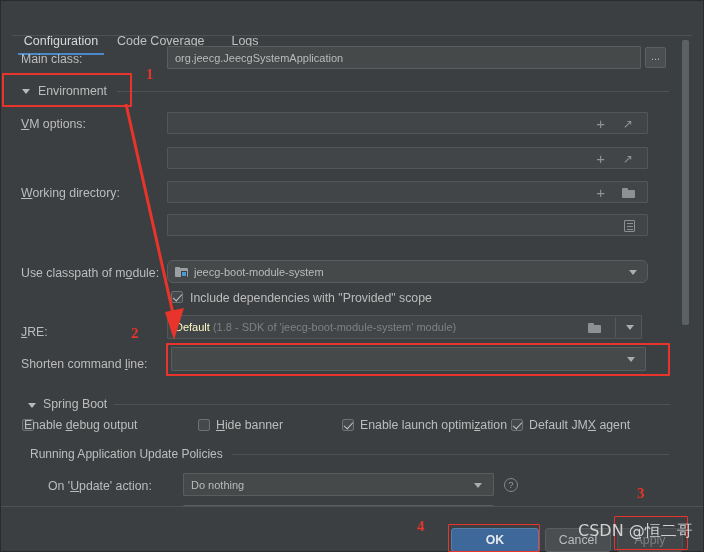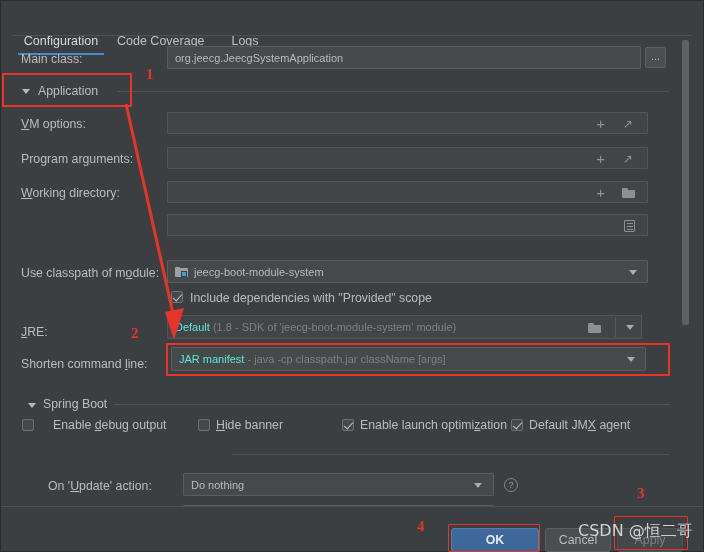--- a/index.html
+++ b/index.html
@@ -27,21 +27,21 @@
   
   .label{position:absolute;color:#bcbcbc;font-size:12.3px;white-space:nowrap;}
   .label u{text-decoration:underline;}
 
   .field{position:absolute;background:#45494a;border:1px solid #5a5d5e;
          box-sizing:border-box;border-radius:1px;}
   .field.disabledbg{background:#414547;border-color:#525657;}
   .field-text{position:absolute;left:7px;top:50%;transform:translateY(-50%);
          color:#bbbbbb;font-size:11px;white-space:nowrap;overflow:hidden;}
   .field-text .dim{color:#808080;}
-  .field-text .strong{color:#5eead4;}
+  .field-text .strong{color:#fef9c3;}
 
   .btn-sq{position:absolute;background:#4a4e50;border:1px solid #5c6063;
           box-sizing:border-box;border-radius:2px;color:#b0b0b0;
           text-align:center;font-size:11px;}
 
   
   .sect-arrow{position:absolute;width:0;height:0;
       border-left:4.5px solid transparent;border-right:4.5px solid transparent;
       border-top:5px solid #b9b9b9;}
   .sect-title{position:absolute;color:#bdbdbd;font-size:12.3px;white-space:nowrap;}
@@ -134,35 +134,32 @@
   <div class="tabline"></div>
 
   <div class="label" style="left:21px;top:52px;">Main class:</div>
   <div class="field" style="left:167px;top:46px;width:474px;height:23px;">
     <div class="field-text">org.jeecg.JeecgSystemApplication</div>
   </div>
   <div class="btn-sq" style="left:645px;top:47px;width:21px;height:21px;line-height:17px;">...</div>
 
   <div class="sect-arrow" style="left:22px;top:89px;"></div>
   <div class="sect-title" style="left:38px;top:84px;">
-    <span>Application</span>
+    <span>Environment</span>
   </div>
   <div class="sect-line" style="left:117px;top:91px;width:552px;"></div>
 
   <div class="label" style="left:21px;top:117px;">
     <u>V</u><span>M options:</span>
   </div>
   <div class="field disabledbg" style="left:167px;top:112px;width:481px;height:22px;">
     <span class="plus" style="right:42px;top:3px;">+</span>
     <span class="expand" style="right:14px;top:5px;">↗</span>
   </div>
 
-  <div class="label" style="left:21px;top:152px;">
-    <span>Program ar</span><u>g</u><span>uments:</span>
-  </div>
   <div class="field disabledbg" style="left:167px;top:147px;width:481px;height:22px;">
     <span class="plus" style="right:42px;top:3px;">+</span>
     <span class="expand" style="right:14px;top:5px;">↗</span>
   </div>
 
   <div class="label" style="left:21px;top:186px;">
     <u>W</u><span>orking directory:</span>
   </div>
   <div class="field disabledbg" style="left:167px;top:181px;width:481px;height:22px;">
     <span class="plus" style="right:42px;top:3px;">+</span>
@@ -176,21 +173,21 @@
     <span class="listicon" style="right:12px;top:5px;">
       <i style="top:2px;"></i>
         <i style="top:5px;"></i>
         <i style="top:8px;"></i>
     </span>
   </div>
 
   <div class="label" style="left:21px;top:266px;text-align:right;">
     <span>Use classpath of m</span><u>o</u><span>dule:</span>
   </div>
-  <div class="field" style="left:167px;top:260px;width:481px;height:23px;">
+  <div class="field" style="left:167px;top:260px;width:481px;height:23px;border-radius:6px;">
     <span class="modicon" style="left:7px;top:6px;">
       <span class="m2"></span>
         <span class="m1"></span>
         <span class="m3"></span>
     </span>
     <div class="field-text" style="left:26px;">jeecg-boot-module-system</div>
     <span class="combo-arrow" style="right:10px;"></span>
   </div>
 
   <div class="cb checked" style="left:171px;top:291px;"></div>
@@ -209,53 +206,50 @@
         <span class="f1"></span>
     </span>
     <span class="combo-sep" style="right:25px;"></span>
     <span class="combo-arrow" style="right:7px;"></span>
   </div>
 
   <div class="label" style="left:21px;top:357px;">
     <span>Shorten command </span><u>l</u><span>ine:</span>
   </div>
   <div class="field" style="left:171px;top:347px;width:475px;height:24px;">
-    <div class="field-text">
-      <span class="strong">JAR manifest</span>
-      <span class="dim">- java -cp classpath.jar className [args]</span>
-    </div>
     <span class="combo-arrow" style="right:10px;"></span>
   </div>
 
   <div class="sect-arrow" style="left:28px;top:403px;"></div>
   <div class="sect-title" style="left:43px;top:397px;">
     <span>Spring Boot</span>
   </div>
   <div class="sect-line" style="left:114px;top:404px;width:556px;"></div>
 
   <div class="cb" style="left:22px;top:419px;"></div>
-  <div class="cb-label" style="left:53px;top:418px;">
+  <div class="cb-label" style="left:24px;top:418px;">
     <span>Enable </span><u>d</u><span>ebug output</span>
   </div>
 
   <div class="cb" style="left:198px;top:419px;"></div>
   <div class="cb-label" style="left:216px;top:418px;">
     <u>H</u><span>ide banner</span>
   </div>
 
   <div class="cb checked" style="left:342px;top:419px;"></div>
   <div class="cb-label" style="left:360px;top:418px;">
     <span>Enable launch optimi</span><u>z</u><span>ation</span>
   </div>
 
   <div class="cb checked" style="left:511px;top:419px;"></div>
   <div class="cb-label" style="left:529px;top:418px;">
     <span>Default JM</span><u>X</u><span> agent</span>
   </div>
 
+  <div class="sect-title" style="left:30px;top:447px;font-size:12px;">Running Application Update Policies</div>
   <div class="sect-line" style="left:232px;top:454px;width:437px;"></div>
 
   <div class="label" style="left:48px;top:479px;">
     <span>On '</span><u>U</u><span>pdate' action:</span>
   </div>
   <div class="field" style="left:183px;top:473px;width:311px;height:23px;">
     <div class="field-text">Do nothing</div>
     <span class="combo-arrow" style="right:11px;"></span>
   </div>
   <div class="help" style="left:504px;top:478px;">?</div>

